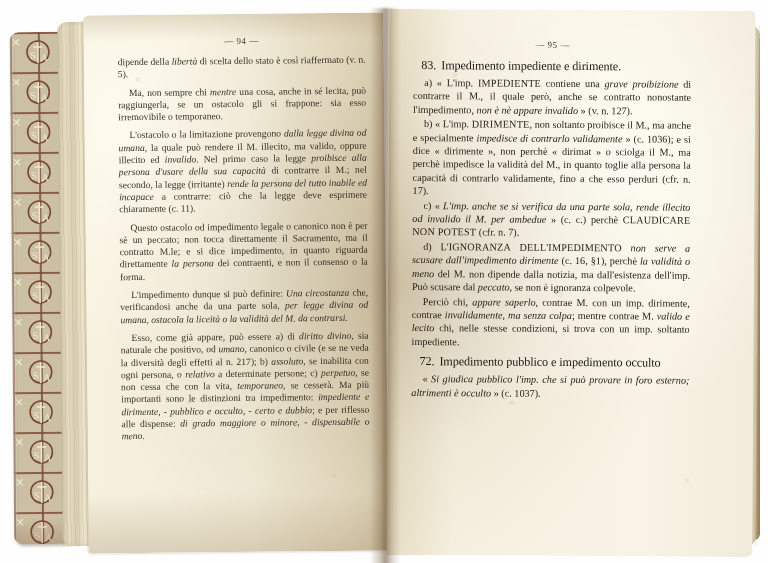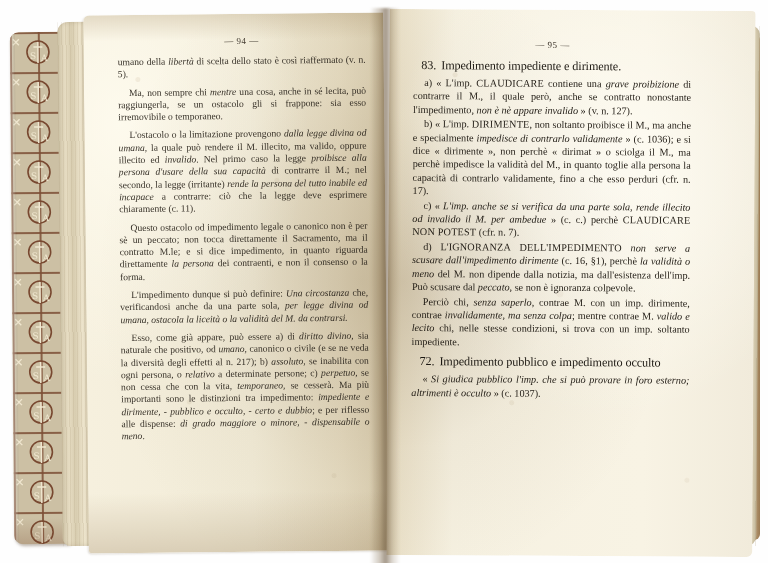--- a/index.html
+++ b/index.html
@@ -319,21 +319,21 @@
     <div class="foreedge-right"></div>
 
     <div class="leaf leaf-left">
       <div class="curl-top"></div>
       <div class="curl-bottom"></div>
       <div class="grain"></div>
 
       <div class="page-body page-left-text">
         <div class="folio">— 94 —</div>
         <div id="left-paras">
-            <p class="para"><span>umano della </span><span class="it">libertà</span><span> di scelta dello stato è così riaffermato (v. n. 5).</span></p>
+            <p class="para"><span>dipende della </span><span class="it">libertà</span><span> di scelta dello stato è così riaffermato (v. n. 5).</span></p>
             <div class="gap"></div>
             <p class="para indent"><span>Ma, non sempre chi </span><span class="it">mentre</span><span> una cosa, anche in sé lecita, può raggiungerla, se un ostacolo gli si frappone: sia esso irremovibile o temporaneo.</span></p>
             <div class="gap"></div>
             <p class="para indent"><span>L'ostacolo o la limitazione provengono </span><span class="it">dalla legge divina od umana</span><span>, la quale può rendere il M. illecito, ma valido, oppure illecito ed </span><span class="it">invalido</span><span>. Nel primo caso la legge </span><span class="it">proibisce alla persona d'usare della sua capacità</span><span> di contrarre il M.; nel secondo, la legge (irritante) </span><span class="it">rende la persona del tutto inabile ed incapace</span><span> a contrarre: ciò che la legge deve esprimere chiaramente (c. 11).</span></p>
             <div class="gap"></div>
             <p class="para indent"><span>Questo ostacolo od impedimento legale o canonico non è per sè un peccato; non tocca direttamente il Sacramento, ma il contratto M.le; e si dice impedimento, in quanto riguarda direttamente </span><span class="it">la persona</span><span> dei contraenti, e non il consenso o la forma.</span></p>
             <div class="gap"></div>
             <p class="para indent"><span>L'impedimento dunque si può definire: </span><span class="it">Una circostanza</span><span> che, verificandosi anche da una parte sola, </span><span class="it">per legge divina od umana, ostacola la liceità o la validità del M. da contrarsi.</span></p>
             <div class="gap"></div>
             <p class="para indent"><span>Esso, come già appare, può essere a) di </span><span class="it">diritto divino</span><span>, sia naturale che positivo, od </span><span class="it">umano</span><span>, canonico o civile (e se ne veda la diversità degli effetti al n. 217); b) </span><span class="it">assoluto</span><span>, se inabilita con ogni persona, o </span><span class="it">relativo</span><span> a determinate persone; c) </span><span class="it">perpetuo</span><span>, se non cessa che con la vita, </span><span class="it">temporaneo</span><span>, se cesserà. Ma più importanti sono le distinzioni tra impedimento: </span><span class="it">impediente e dirimente</span><span>, - </span><span class="it">pubblico e occulto</span><span>, - </span><span class="it">certo e dubbio</span><span>; e per riflesso alle dispense: </span><span class="it">di grado maggiore o minore</span><span>, - </span><span class="it">dispensabile o meno</span><span>.</span></p>
@@ -341,25 +341,25 @@
       </div>
     </div>
 
     <div class="leaf leaf-right">
       <div class="grain"></div>
 
       <div class="page-body page-right-text">
         <div class="folio">— 95 —</div>
         <div id="right-sections">
             <h2 class="section-head"><span class="head-num">83.</span><span> Impedimento impediente e dirimente.</span></h2>
-            <p class="para indent"><span>a) « L'imp. </span><span class="sc">CLAUDICARE</span><span> contiene una </span><span class="it">grave proibizione</span><span> di contrarre il M., il quale però, anche se contratto nonostante l'impedimento, </span><span class="it">non è nè appare invalido</span><span> » (v. n. 127).</span></p>
+            <p class="para indent"><span>a) « L'imp. </span><span class="sc">IMPEDIENTE</span><span> contiene una </span><span class="it">grave proibizione</span><span> di contrarre il M., il quale però, anche se contratto nonostante l'impedimento, </span><span class="it">non è nè appare invalido</span><span> » (v. n. 127).</span></p>
             <p class="para indent"><span>b) « L'imp. </span><span class="sc">DIRIMENTE</span><span>, non soltanto proibisce il M., ma anche e specialmente </span><span class="it">impedisce di contrarlo validamente</span><span> » (c. 1036); e si dice « dirimente », non perchè « dirimat » o sciolga il M., ma perchè impedisce la validità del M., in quanto toglie alla persona la capacità di contrarlo validamente, fino a che esso perduri (cfr. n. 17).</span></p>
             <p class="para indent"><span>c) « </span><span class="it">L'imp. anche se si verifica da una parte sola, rende illecito od invalido il M. per ambedue</span><span> » (c. c.) perchè </span><span class="sc">CLAUDICARE NON POTEST</span><span> (cfr. n. 7).</span></p>
             <p class="para indent"><span>d) L'</span><span class="sc">IGNORANZA DELL'IMPEDIMENTO</span><span class="it"> non serve a scusare dall'impedimento dirimente</span><span> (c. 16, §1), perchè </span><span class="it">la validità o meno</span><span> del M. non dipende dalla notizia, ma dall'esistenza dell'imp. Può scusare dal </span><span class="it">peccato</span><span>, se non è ignoranza colpevole.</span></p>
-            <p class="para indent"><span>Perciò chi, </span><span class="it">senza saperlo</span><span>, contrae M. con un imp. dirimente, contrae </span><span class="it">invalidamente, ma senza colpa</span><span>; mentre contrae M. </span><span class="it">valido e lecito</span><span> chi, nelle stesse condizioni, si trova con un imp. soltanto impediente.</span></p>
+            <p class="para indent"><span>Perciò chi, </span><span class="it">appare saperlo</span><span>, contrae M. con un imp. dirimente, contrae </span><span class="it">invalidamente, ma senza colpa</span><span>; mentre contrae M. </span><span class="it">valido e lecito</span><span> chi, nelle stesse condizioni, si trova con un imp. soltanto impediente.</span></p>
             <div class="gap"></div>
             <h2 class="section-head"><span class="head-num">72.</span><span> Impedimento pubblico e impedimento occulto</span></h2>
             <p class="para indent"><span>« </span><span class="it">Si giudica pubblico l'imp. che si può provare in foro esterno; altrimenti è occulto</span><span> » (c. 1037).</span></p>
           </div>
       </div>
     </div>
 
     <div class="gutter"></div>
   </div>
 </div>

